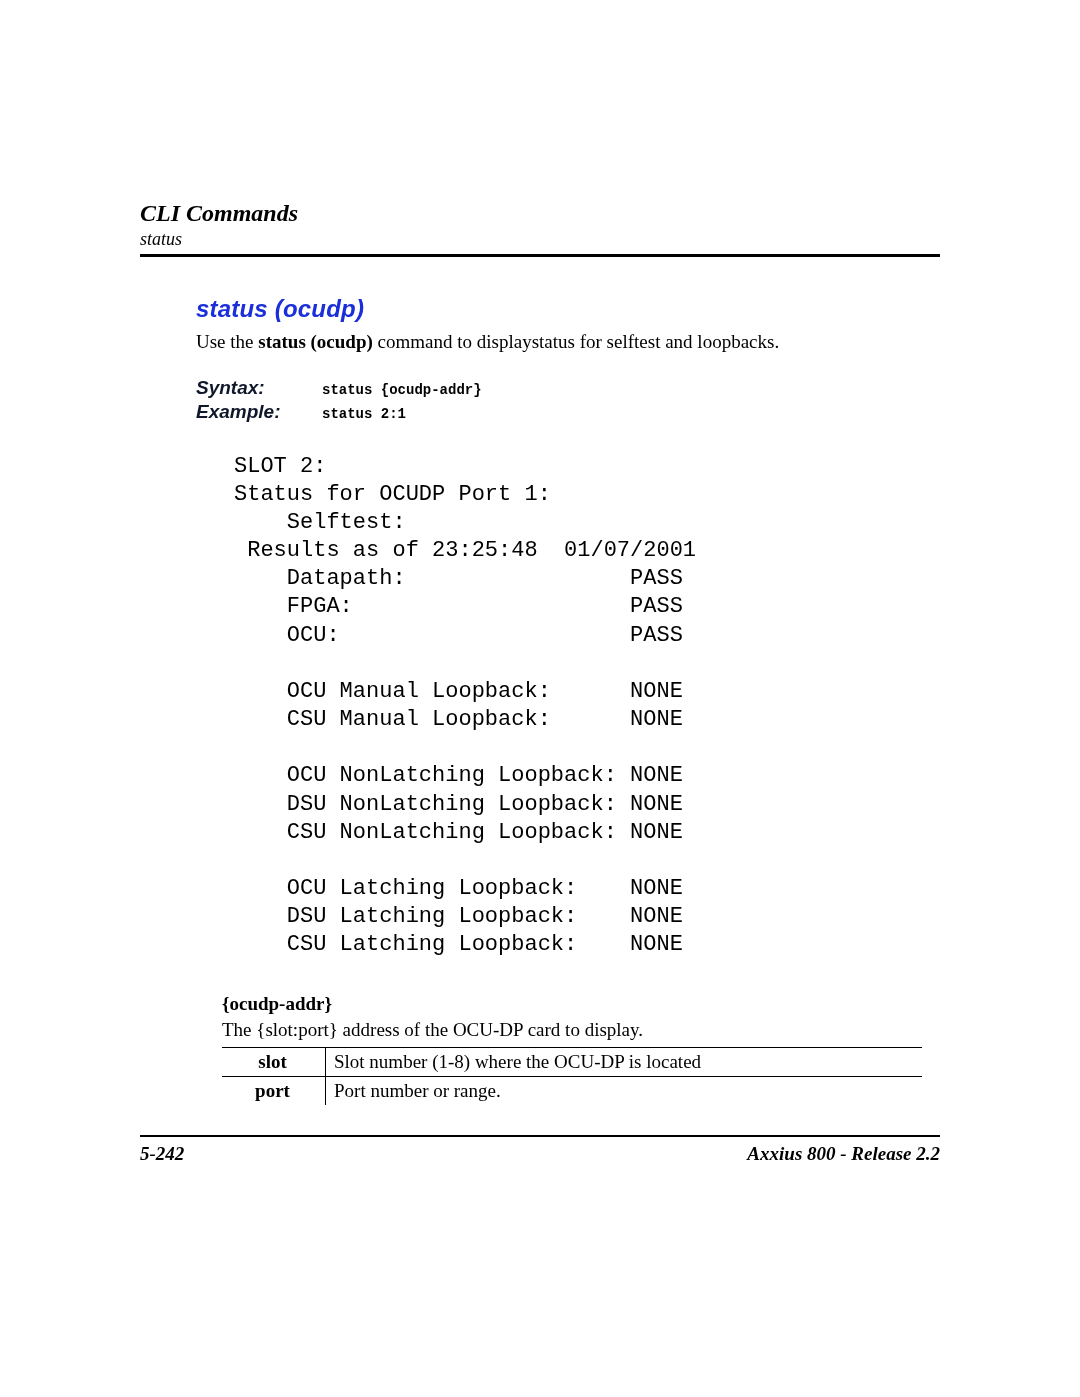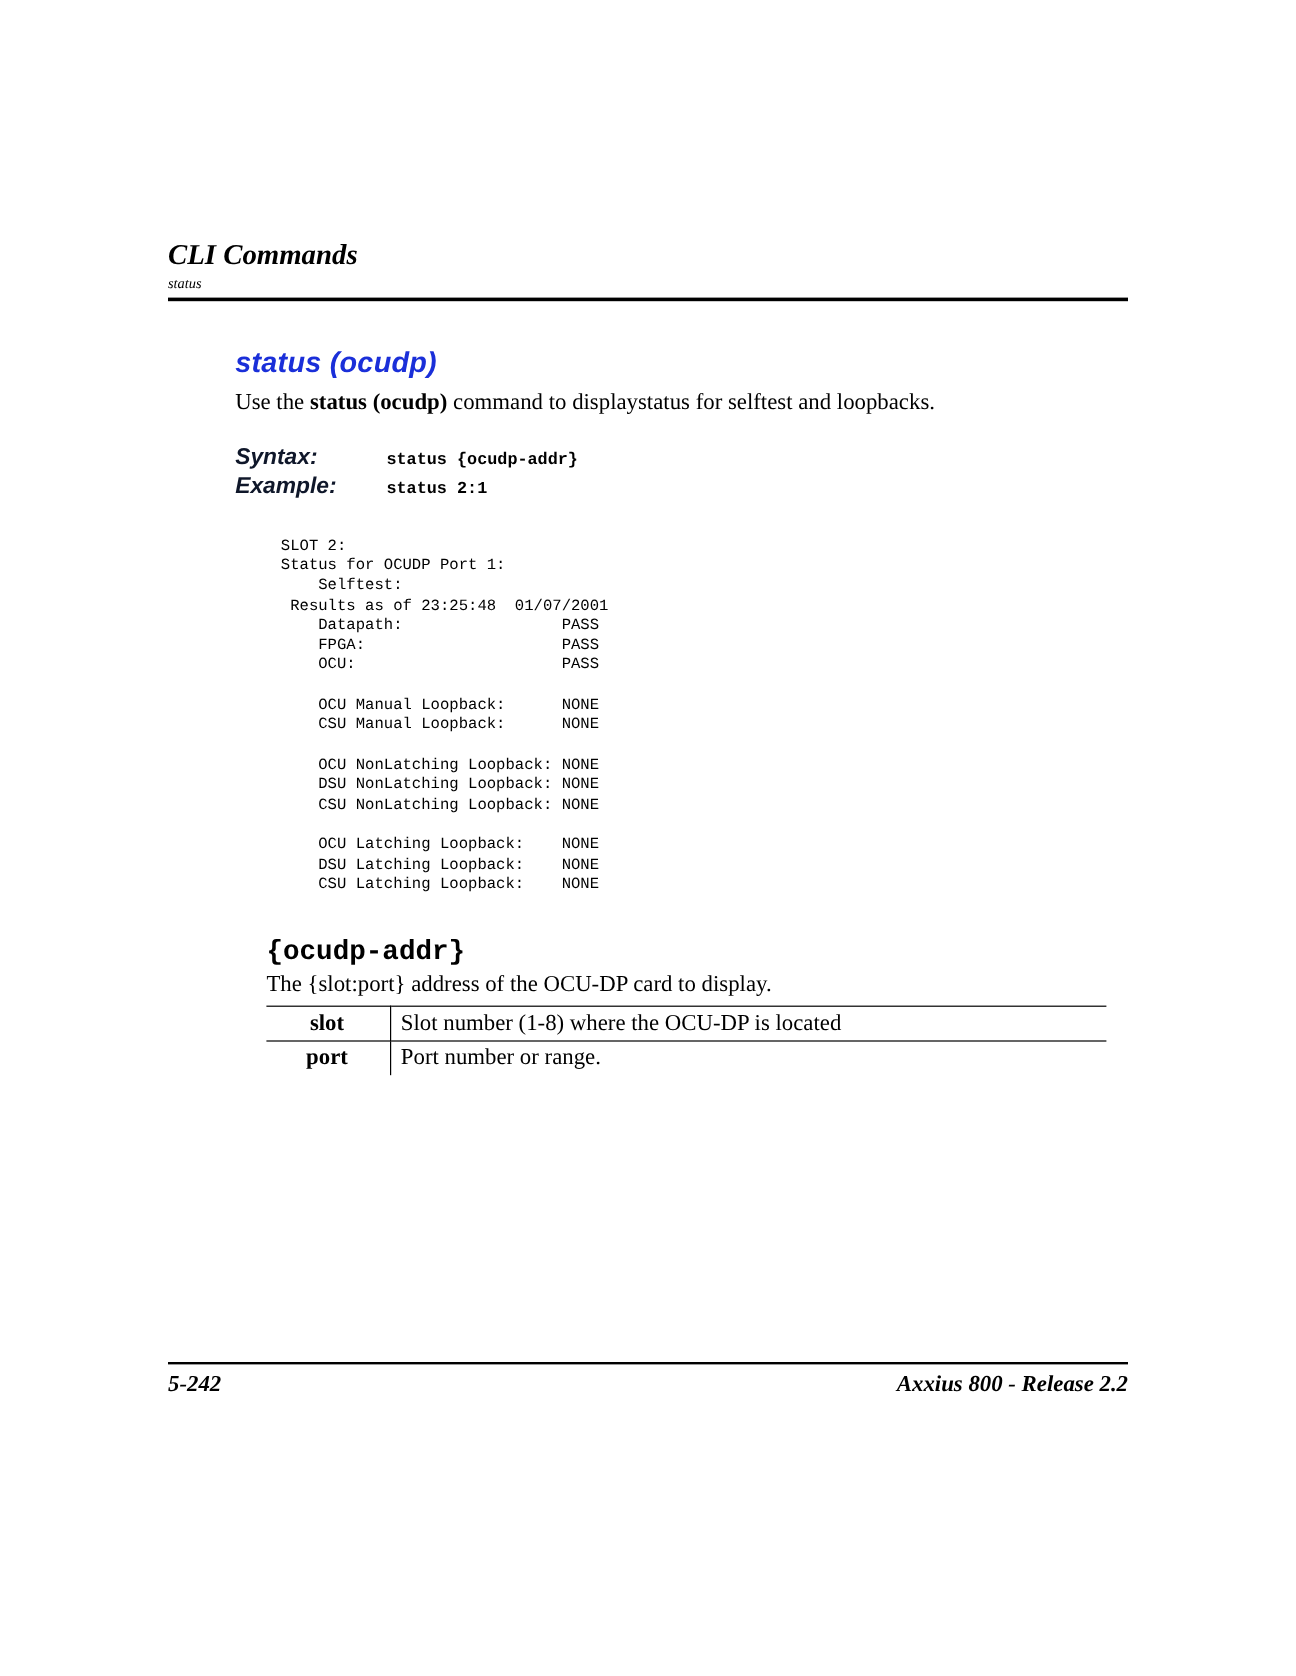--- a/index.html
+++ b/index.html
@@ -19,21 +19,21 @@
     width: 800px;
   }
   .chapter-title {
     font-style: italic;
     font-weight: bold;
     font-size: 24px;
     margin: 0 0 2px 0;
   }
   .sub-title {
     font-style: italic;
-    font-size: 12px;
+    font-size: 18px;
     margin: 0 0 4px 0;
   }
   .rule-thick {
     border: none;
     border-top: 3px solid #000;
     margin: 0;
   }
   .section-title {
     color: #1a2fd9;
     font-family: Arial, Helvetica, sans-serif;
@@ -70,28 +70,28 @@
     padding-right: 8px;
   }
   .syntax-code {
     font-family: "Courier New", Courier, monospace;
     font-weight: bold;
     font-size: 14px;
   }
   pre.output {
     margin: 30px 0 4px 94px;
     font-family: "Courier New", Courier, monospace;
-    font-size: 13px;
+    font-size: 22px;
     line-height: 1.28;
     white-space: pre;
   }
   .param-heading {
-    font-family: Liberation Mono, monospace;
-    font-weight: bold;
-    font-size: 23px;
+    font-family: Liberation Serif, serif;
+    font-weight: bold;
+    font-size: 19px;
     margin: 34px 0 4px 82px;
   }
   .param-desc {
     font-size: 19px;
     margin: 0 0 6px 82px;
   }
   table.param-table {
     margin-left: 82px;
     border-collapse: collapse;
     width: 700px;

